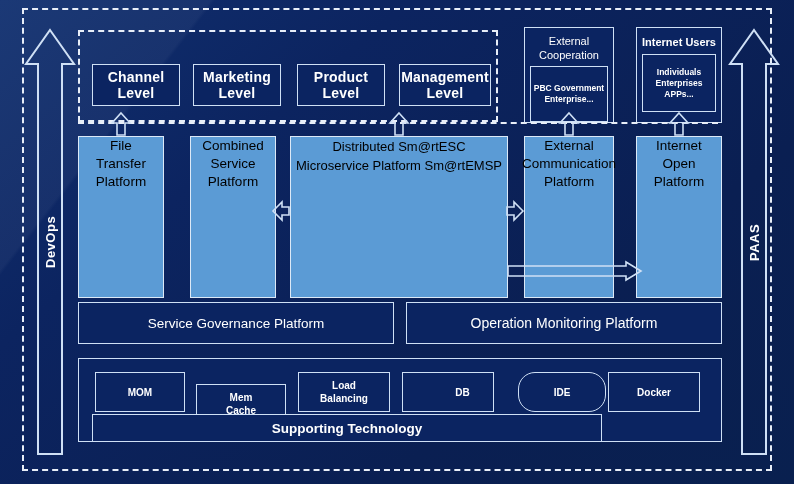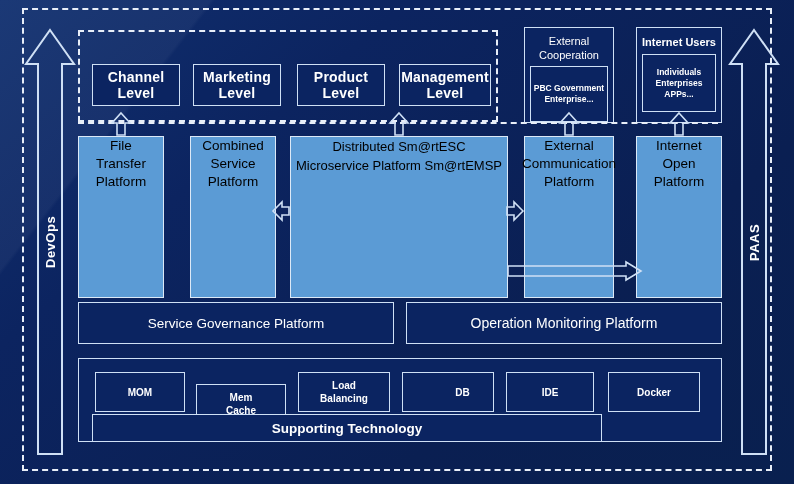--- a/index.html
+++ b/index.html
@@ -84,21 +84,21 @@
   .gov-right{left:406px;top:302px;width:316px;height:42px;font-size:14px;}
 
   
   .supp-box{left:78px;top:358px;width:644px;height:84px;
     background:#0b2461;border:1.5px solid #cfe0f5;}
   .tech{top:372px;height:40px;font-size:10px;line-height:13px;font-weight:bold;}
   .t1{left:95px;width:90px;}
   .t2{left:196px;width:90px;margin-top:12px;}
   .t3{left:298px;width:92px;}
   .t4{left:402px;width:92px;padding-left:29px;}
-  .t5{left:506px;width:88px;}
+  .t5{left:518px;width:88px;border-radius:17px;}
   .t6{left:608px;width:92px;}
   .supp-label{left:92px;top:414px;width:510px;height:28px;
     font-size:13.5px;font-weight:bold;}
 
   
   .bigarrow{width:52px;}
   .devops{left:24px;top:28px;height:428px;}
   .paas{left:728px;top:28px;height:428px;}
   .bigarrow svg{display:block;}
   .varrow-label{

